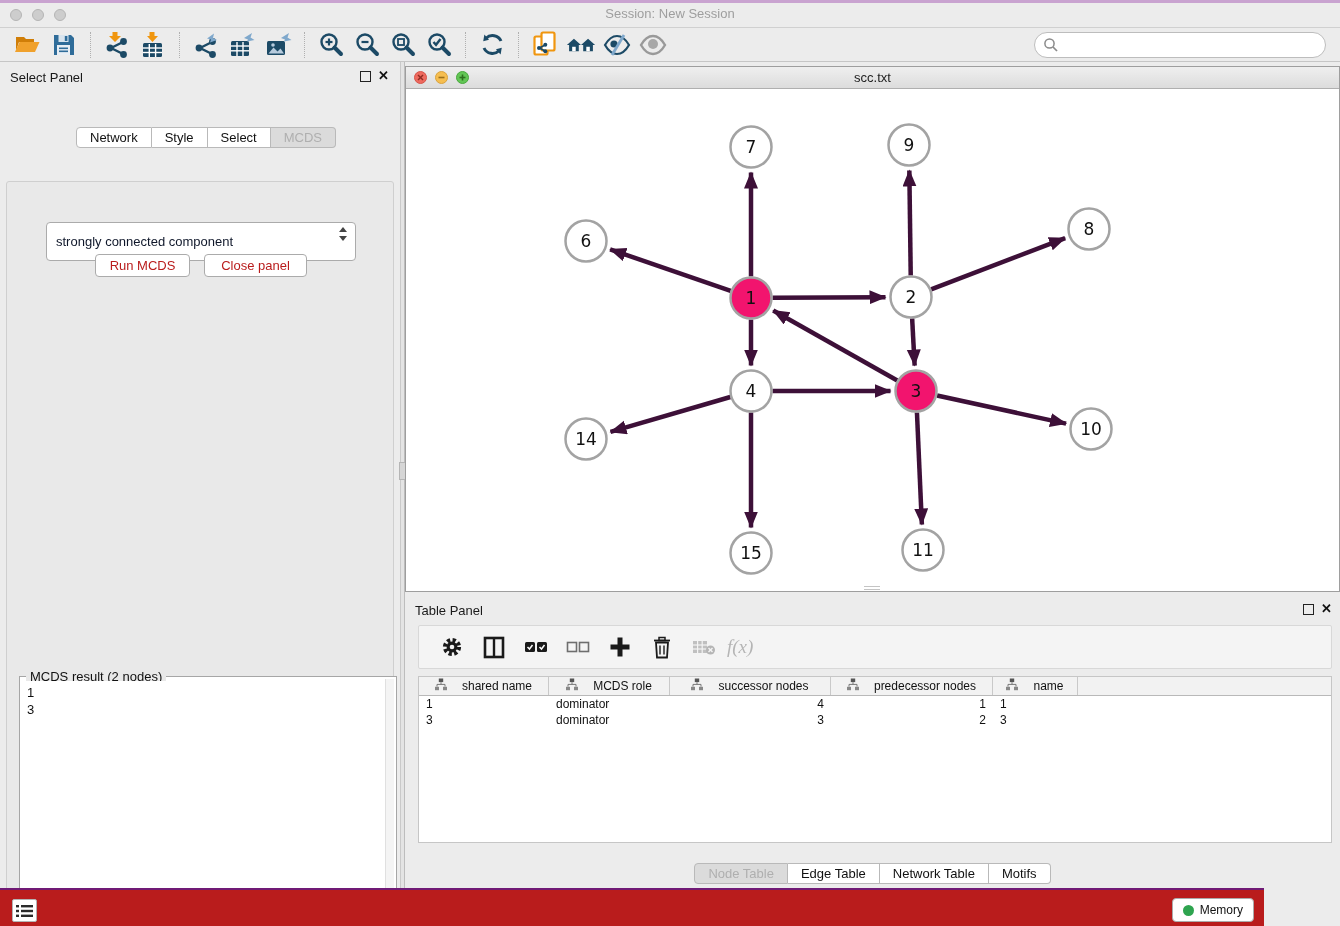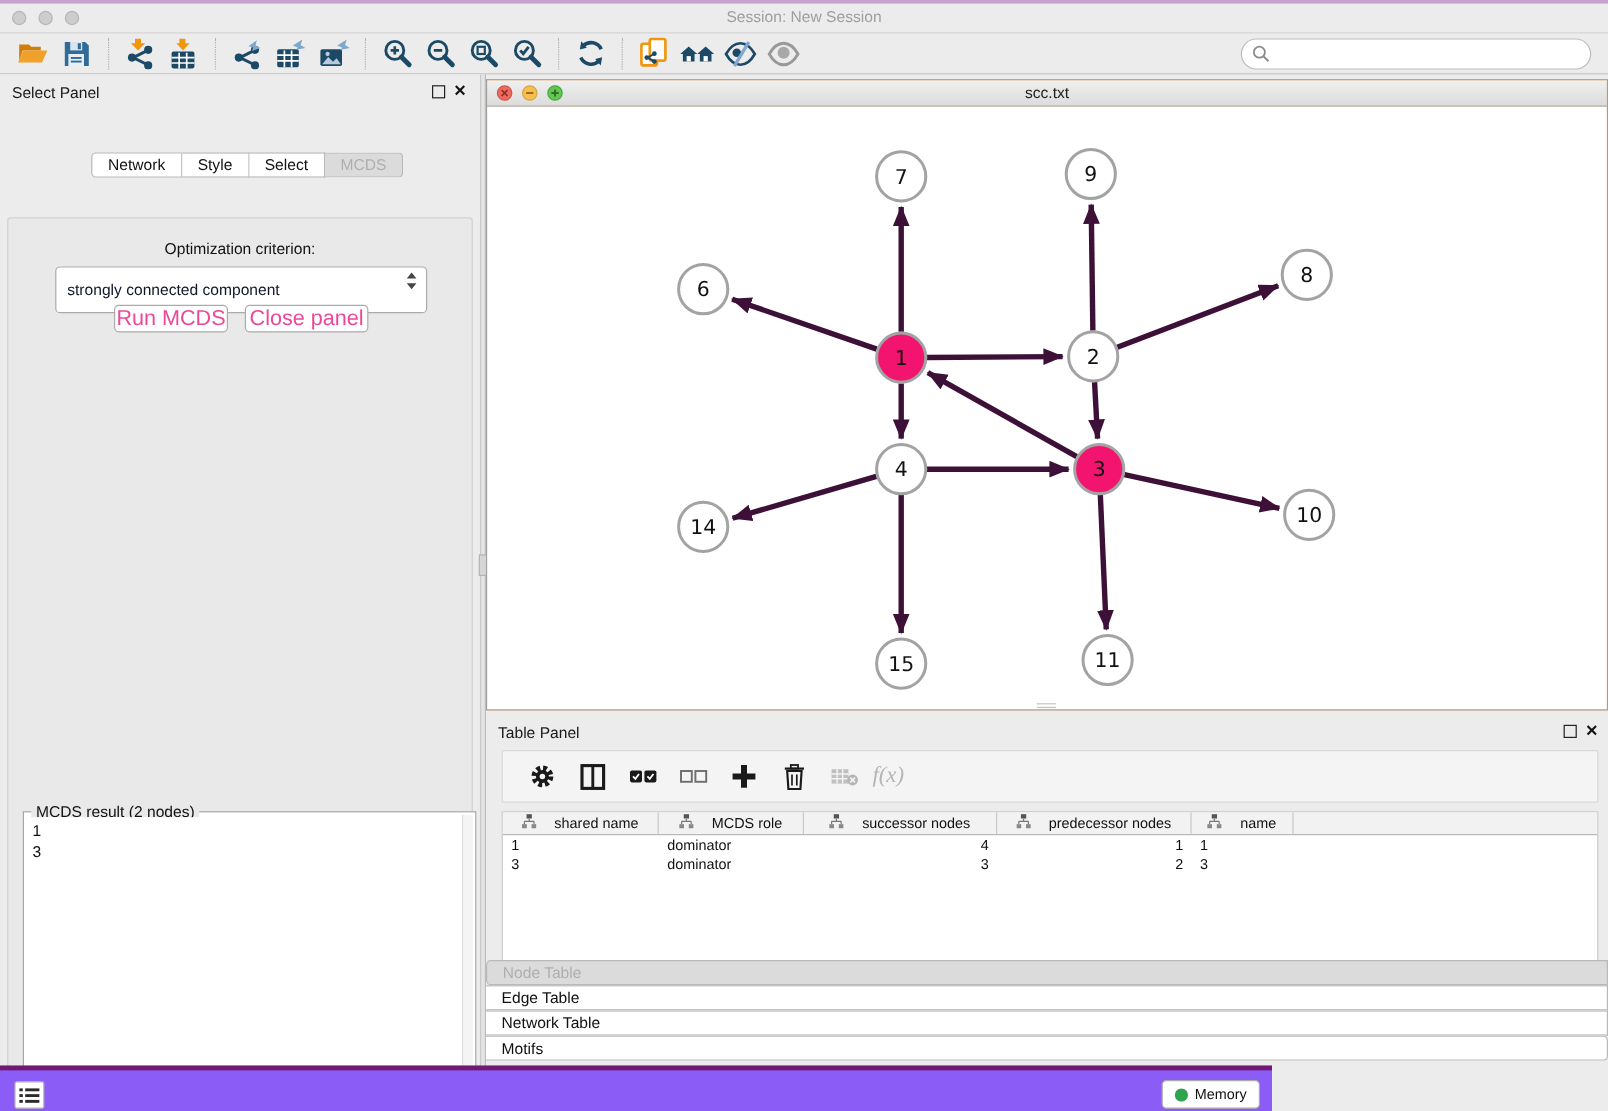--- a/index.html
+++ b/index.html
@@ -32,21 +32,21 @@
   .tab:first-child { border-left:1px solid #B9B9B9; border-top-left-radius:4px; border-bottom-left-radius:4px; }
   .tab:last-child { border-top-right-radius:4px; border-bottom-right-radius:4px; }
   .tab.seldis { background:#DBDBDB; color:#AFAFAF; }
 
   #cp-content { position:absolute; left:6px; top:119px; width:388px; height:763px; background:#E9E9E9; border:1px solid #CFCFCF; border-radius:3px; }
   #opt-label { position:absolute; left:0; width:100%; top:18px; text-align:center; font-size:13px; color:#111; }
   #criterion-select { position:absolute; left:39px; top:40px; width:310px; height:39px; background:#FFF; border:1px solid #ABABAB; border-radius:4px; font-size:13px; color:#0f172a; display:flex; align-items:center; padding-left:9px; }
   .stepper { position:absolute; right:7px; top:4px; width:10px; height:14px; }
   .stepper:before { content:""; position:absolute; left:1px; top:0; border-left:4px solid transparent; border-right:4px solid transparent; border-bottom:5px solid #444; }
   .stepper:after { content:""; position:absolute; left:1px; bottom:0; border-left:4px solid transparent; border-right:4px solid transparent; border-top:5px solid #444; }
-  .cp-btn { position:absolute; top:72px; height:23px; background:#FFF; border:1px solid #ABABAB; border-radius:4px; font-size:18px; color:#ec4899; font-family:"Liberation Sans",sans-serif; }
+  .cp-btn { position:absolute; top:72px; height:23px; background:#FFF; border:1px solid #ABABAB; border-radius:4px; font-size:13px; color:#b91c1c; font-family:"Liberation Sans",sans-serif; }
   #run-btn { left:88px; width:95px; }
   #closepanel-btn { left:197px; width:103px; }
 
   #result-group { position:absolute; left:12px; top:494px; width:378px; height:377px; border:1px solid #A6A6A6; background:#FFF; }
   #result-label { position:absolute; left:6px; top:-8px; background:#E9E9E9; padding:0 4px; font-size:13px; color:#111; }
   #result-text { position:absolute; left:2px; top:4px; right:11px; bottom:2px; background:#FFF; font-size:13px; color:#111; padding:3px 5px; line-height:17px; white-space:pre; overflow:hidden; }
   #result-scroll { position:absolute; right:2px; top:2px; bottom:2px; width:9px; background:#F4F4F4; border-left:1px solid #E0E0E0; }
 
   
   #v-divider { position:absolute; left:400px; top:62px; width:5px; height:826px; background:#E4E4E4; border-left:1px solid #C9C9C9; border-right:1px solid #BDBDBD; }
@@ -69,24 +69,24 @@
   .fx-label { font-style:italic; font-family:Liberation Serif, serif; font-size:19px; color:#B5B5B5; margin-left:2px; }
 
   #node-table { position:absolute; left:13px; top:81px; width:914px; height:167px; background:#FFF; border:1px solid #C6C6C6; }
   #nt-header { display:flex; height:19px; background:#F2F2F2; border-bottom:1px solid #B9B9B9; }
   .nt-hcell { position:relative; display:flex; align-items:center; justify-content:center; gap:15px; border-right:1px solid #C9C9C9; font-size:12px; color:#111; overflow:hidden; }
   .nt-hcell svg { flex:0 0 auto; }
   .nt-row { display:flex; height:16px; font-size:12px; color:#111; }
   .nt-cell { padding:1px 7px 0 7px; overflow:hidden; white-space:nowrap; }
   .al { text-align:left; } .ar { text-align:right; }
 
-  .bottom-tabstrip { position:absolute; left:0; right:0; bottom:4px; display:flex; justify-content:center;flex-direction:column; }
-
-  
-  #statusbar { position:absolute; left:0; top:888px; width:1060px; height:38px; background:#8b5cf6; border-top:4px solid #701a75; }
+  .bottom-tabstrip { position:absolute; left:0; right:0; bottom:4px; display:flex; justify-content:center; }
+
+  
+  #statusbar { position:absolute; left:0; top:888px; width:1264px; height:38px; background:#b91c1c; border-top:2px solid #701a75; }
   #list-btn { position:absolute; left:12px; top:9px; width:25px; height:23px; background:#FFF; border:1px solid #B4B4B4; border-radius:2px; display:flex; align-items:center; justify-content:center; }
   #memory-btn { position:absolute; right:10px; top:8px; height:24px; background:#FFF; border:1px solid #ABABAB; border-radius:4px; display:flex; align-items:center; padding:0 10px; gap:6px; font-size:12px; color:#111; }
   #memory-dot { width:11px; height:11px; border-radius:50%; background:#2EA44F; }
 </style>
 </head>
 <body>
 
 <div id="titlebar">
   <div class="toplight"></div>
   <span class="tl-dot" style="left:10px"></span>
@@ -255,21 +255,20 @@
     <span class="float-icon" style="left:360px"></span>
     <span class="close-icon" style="left:378px">✕</span>
   </div>
   <div class="tabstrip" style="left:76px; top:35px;">
     <div class="tab">Network</div>
     <div class="tab">Style</div>
     <div class="tab">Select</div>
     <div class="tab seldis">MCDS</div>
   </div>
   <div id="cp-content">
-    <div id="opt-label">Optimization criterion:</div>
     <div id="criterion-select">
       <span>strongly connected component</span>
       <span class="stepper"></span>
     </div>
     <button class="cp-btn" id="run-btn">Run MCDS</button>
     <button class="cp-btn" id="closepanel-btn">Close panel</button>
     <div id="result-group">
       <span id="result-label">MCDS result (2 nodes)</span>
       <div id="result-text"><span>1</span>
 <span>3</span></div>

